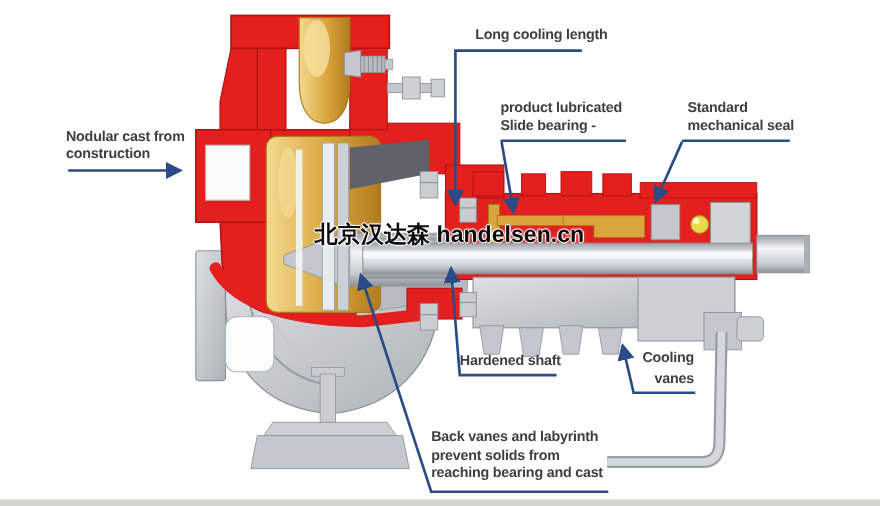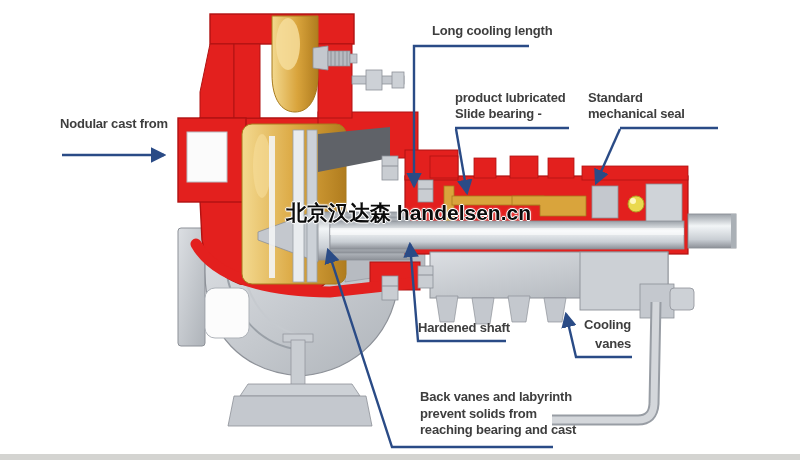--- a/index.html
+++ b/index.html
@@ -174,46 +174,47 @@
       <path class="leader" d="M620,128 H718"></path>
       <path class="leader" d="M620,129 L596,183" marker-end="url(#ah)"></path>
       <path class="leader" d="M506,341 H418 L410,244" marker-end="url(#ah)"></path>
       <path class="leader" d="M632,357 H576 L566,314" marker-end="url(#ah)"></path>
       <path class="leader" d="M553,447 H392 L328,250" marker-end="url(#ah)"></path>
     </g>
   </svg>
 
   <div class="label" style="left:60px;top:116px;">
     <div>Nodular cast from</div>
+    <div>construction</div>
   </div>
 
   <div class="label" style="left:412px;top:23px;padding-left:20px;">
     <div>Long cooling length</div>
   </div>
 
   <div class="label" style="left:455px;top:90px;">
     <div>product lubricated</div>
     <div>Slide bearing -</div>
   </div>
 
-  <div class="label" style="left:588px;top:90px;">
+  <div class="label" style="left:625px;top:90px;">
     <div>Standard</div>
     <div>mechanical seal</div>
   </div>
 
   <div class="label" style="left:418px;top:320px;">
     <div>Hardened shaft</div>
   </div>
 
   <div class="label" style="left:584px;top:315px;line-height:19px;text-align:right;">
     <div>Cooling</div>
     <div>vanes</div>
   </div>
 
-  <div class="label three" style="left:420px;top:389px;">
+  <div class="label three" style="left:392px;top:389px;">
     <div>Back vanes and labyrinth</div>
     <div>prevent solids from</div>
     <div>reaching bearing and cast</div>
   </div>
 
   <div class="watermark">北京汉达森 handelsen.cn</div>
 
 </div>
 
 </body></html>

